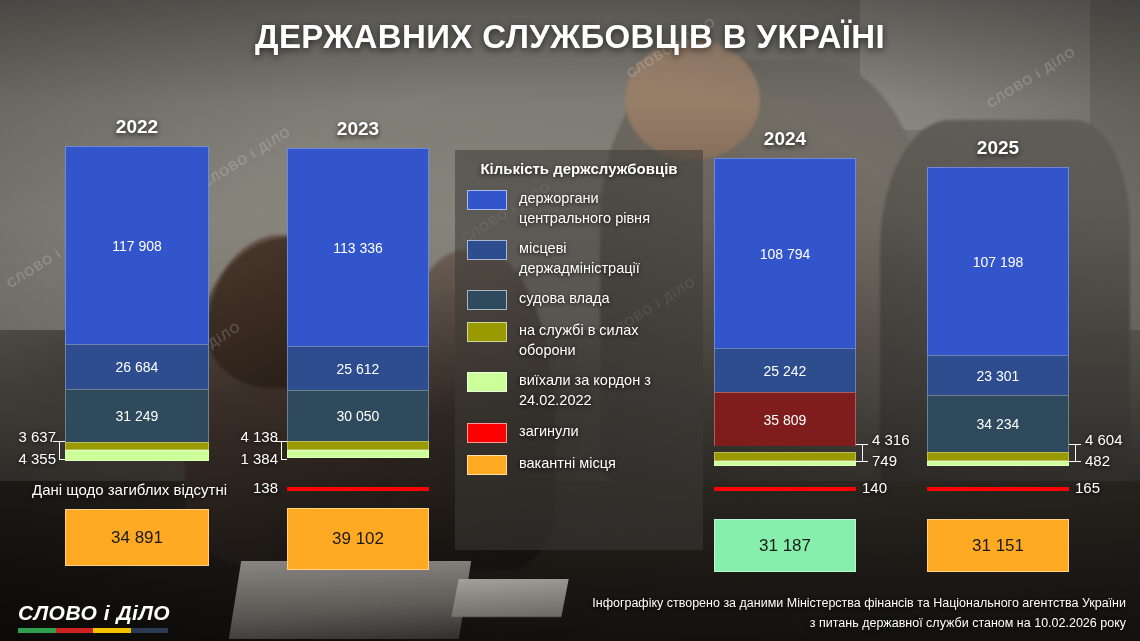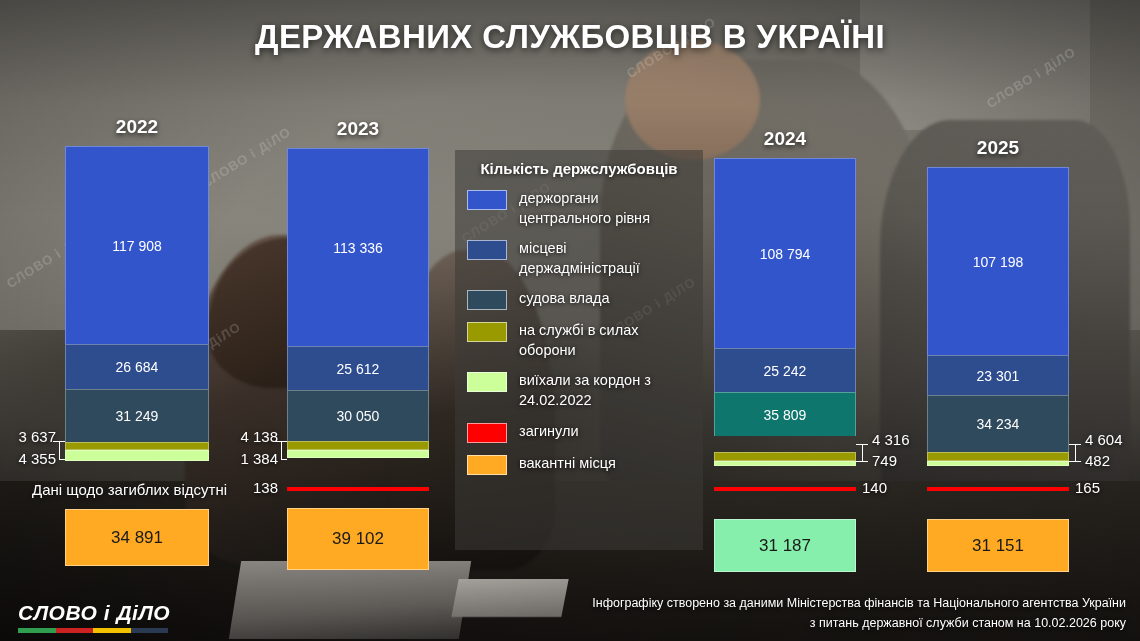--- a/index.html
+++ b/index.html
@@ -241,21 +241,21 @@
     <div class="lead" style="left:281px; top:441px; width:6px; height:0; border-top-width:1.5px;"></div>
     <div class="lead" style="left:281px; top:459px; width:6px; height:0; border-top-width:1.5px;"></div>
     <div class="lead" style="left:281px; top:441px; width:0;   height:18px; border-left-width:1.5px;"></div>
     <div class="lead" style="left:275px; top:441px; width:6px; height:0; border-top-width:1.5px;"></div>
     <div class="callout right-al" style="left:228px; top:479px; width:50px;">138</div>
 
     <div class="year-group" style="left:714px; top:158px; width:142px;">
       <div class="year-label">2024</div>
       <div class="seg" style="top:0px;    height:190px; background:#3355cc;">108 794</div>
       <div class="seg" style="top:190px;  height:44px;  background:#2e4d8f;text-align:center;">25 242</div>
-      <div class="seg" style="top:234px;  height:44px;  background:#0f766e;">35 809</div>
+      <div class="seg" style="top:234px;  height:54px;  background:#7f1d1d;">35 809</div>
       <div class="seg thin" style="top:294px; height:9px; background:#999900;"></div>
       <div class="seg thin" style="top:303px; height:5px; background:#ccff99;"></div>
       <div class="red-line" style="top:329px;"></div>
       <div class="seg-vacant" style="top:361px; height:53px; background:#86efac;">31 187</div>
     </div>
 
     <div class="callout" style="left:872px; top:431px;">4 316</div>
     <div class="callout" style="left:872px; top:452px;">749</div>
     <div class="lead" style="left:856px; top:444px; width:6px; height:0; border-top-width:1.5px;"></div>
     <div class="lead" style="left:856px; top:461px; width:12px; height:0; border-top-width:1.5px;"></div>

